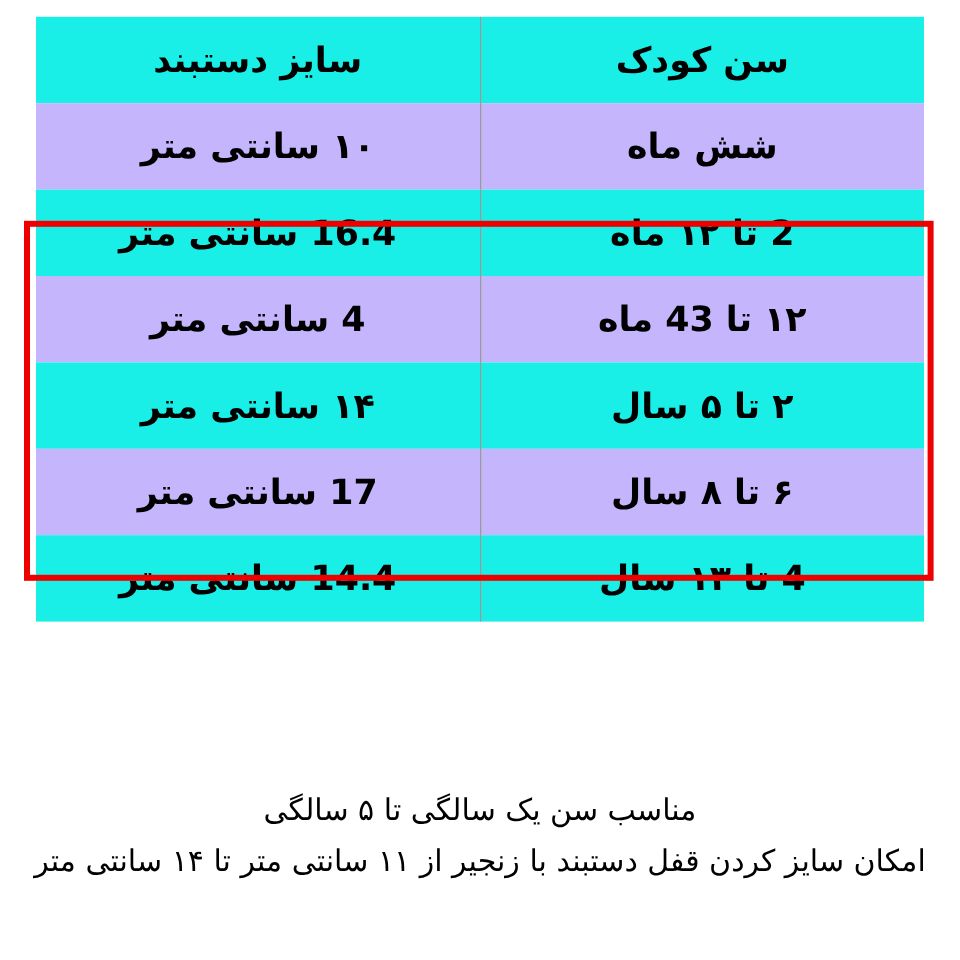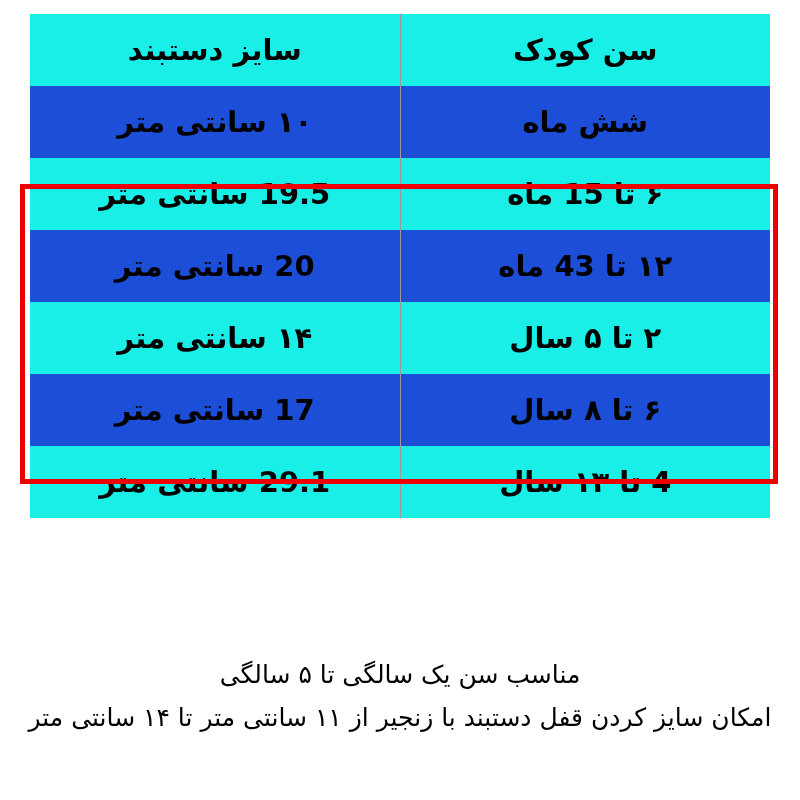--- a/index.html
+++ b/index.html
@@ -40,21 +40,21 @@
     font-weight: bold;
     color: #000000;
     padding: 0 23px;
     letter-spacing: 0.5px;
     white-space: nowrap;
   }
   table.size-table tr.alt td {
     background: #19EFE7;
   }
   table.size-table tr.plain td {
-    background: #1d4ed8;
+    background: #c4b5fd;
   }
   table.size-table td.col-left {
     border-left: 1px solid #9a9a9a;
     margin-top: 36px;
   }
   .header-row td {
     font-size: 30px;
   }
   .highlight-box {
     position: absolute;
@@ -98,38 +98,38 @@
       <tbody>
           <tr class="alt header-row">
         <td class="col-left">سن کودک</td>
         <td>سایز دستبند</td>
       </tr>
       <tr class="plain">
         <td class="col-left">شش ماه</td>
         <td>۱۰ سانتی متر</td>
       </tr>
       <tr class="alt">
-        <td class="col-left">۶ تا 15 ماه</td>
-        <td>19.5 سانتی متر</td>
+        <td class="col-left">2 تا ۱۲ ماه</td>
+        <td>16.4 سانتی متر</td>
       </tr>
       <tr class="plain">
         <td class="col-left">۱۲ تا 43 ماه</td>
-        <td>20 سانتی متر</td>
+        <td>4 سانتی متر</td>
       </tr>
       <tr class="alt">
         <td class="col-left">۲ تا ۵ سال</td>
         <td>۱۴ سانتی متر</td>
       </tr>
       <tr class="plain">
         <td class="col-left">۶ تا ۸ سال</td>
         <td>17 سانتی متر</td>
       </tr>
       <tr class="alt">
         <td class="col-left">4 تا ۱۳ سال</td>
-        <td>29.1 سانتی متر</td>
+        <td>14.4 سانتی متر</td>
       </tr>
     </tbody>
       </table>
   </div>
 
   <div class="highlight-box"></div>
 
   <div class="footer">
     <div class="line1">مناسب سن یک سالگی تا ۵ سالگی</div>
     <div class="line2">امکان سایز کردن قفل دستبند با زنجیر از ۱۱ سانتی متر تا ۱۴ سانتی متر</div>

